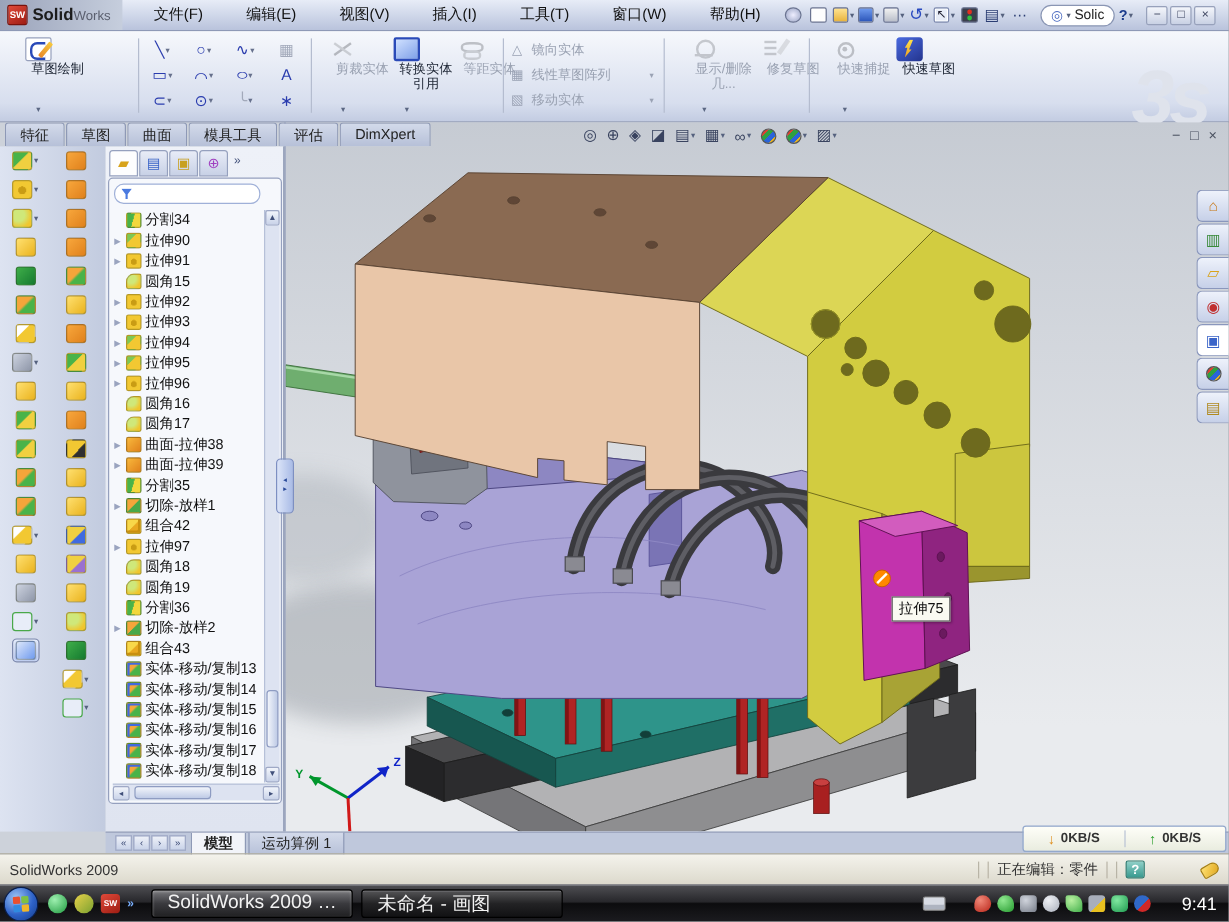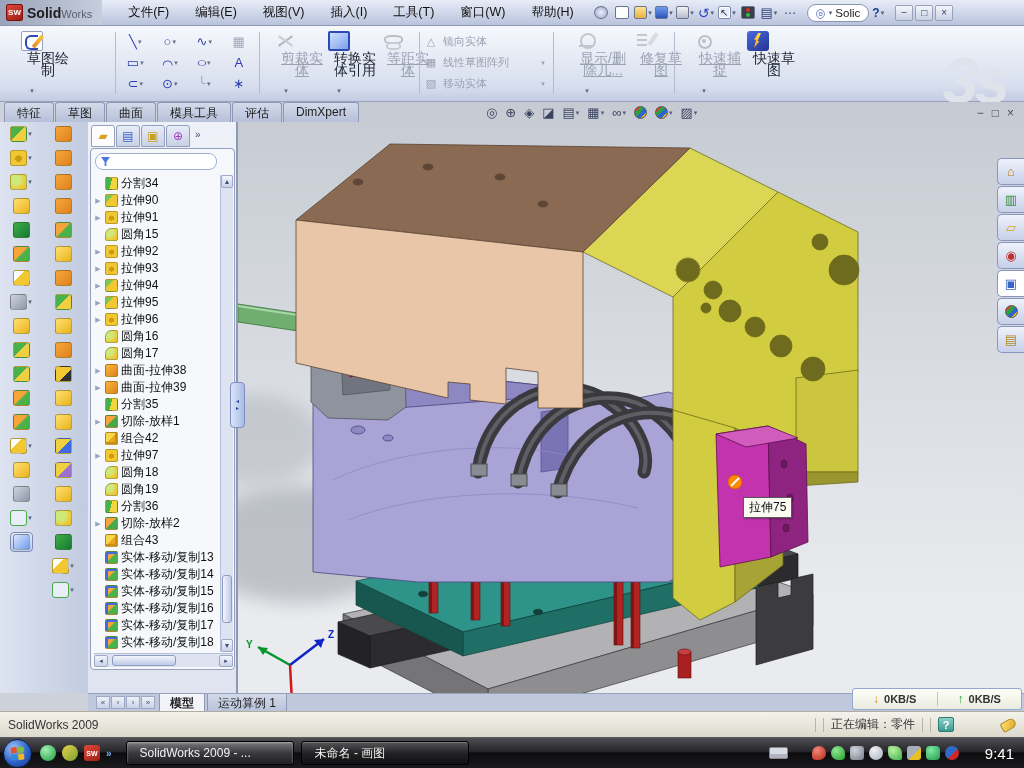--- a/index.html
+++ b/index.html
@@ -10,21 +10,21 @@
   
   .titlebar{position:absolute;left:0;top:0;width:1024px;height:26px;
     background:linear-gradient(#e7ecf7,#b9c3dc);border-bottom:1px solid #8e99b6;
     display:flex;align-items:center;}
   .logo{display:flex;align-items:center;gap:4px;padding:0 10px 0 6px;height:100%;
     background:linear-gradient(90deg,#9aa3ba,#c6cedd);}
   .swcube{width:17px;height:17px;background:linear-gradient(145deg,#e04a3a,#9e1c12);
     color:#fff;font-size:8px;font-weight:bold;display:flex;align-items:center;justify-content:center;
     border-radius:2px;border:1px solid #7a120c;}
   .logotxt b{color:#1c1c1c;font-size:14px;} .logotxt span{color:#5a5f6e;font-size:11px;}
-  .menubar{display:flex;gap:2px;margin-left:14px;justify-content:flex-end;}
+  .menubar{display:flex;gap:12px;margin-left:14px;justify-content:flex-end;}
   .menu-item{padding:3px 12px;font-size:12.5px;color:#111;cursor:default;}
   .tb-icons{display:flex;align-items:center;gap:3px;margin-left:6px;}
   .tbi{width:18px;height:18px;display:flex;align-items:center;justify-content:center;
     font-size:12px;color:#2a3c72;}
   .tbi.dd::after{content:"▾";font-size:7px;color:#55617e;margin-left:1px;}
   .chip{width:14px;height:13px;border-radius:2px;border:1px solid #6a7390;}
   .c-new{background:#fdfdfd;} .c-open{background:linear-gradient(#ffe392,#e8b33c);}
   .c-save{background:linear-gradient(#6f9bef,#2b55b9);} .c-print{background:linear-gradient(#f2f2f2,#b9bec9);}
   .c-sel{background:#e7ecf7;border:1px solid #7d89ad;box-shadow:inset 0 0 0 1px #fff;font-size:10px;color:#223;display:flex;align-items:center;justify-content:center;}
   .c-light{background:#3a3f4c;display:flex;flex-direction:column;align-items:center;justify-content:center;gap:1px;}
@@ -36,23 +36,23 @@
     background:linear-gradient(#f4f6fb,#c9d1e4);font-size:10px;color:#39415c;
     display:flex;align-items:center;justify-content:center;}
 
   
   .ribbon{position:absolute;left:0;top:26px;width:1024px;height:76px;
     background:linear-gradient(#f6f8fc,#d7deee 80%,#c3cce2);border-bottom:1px solid #98a2bc;}
   .rsep{position:absolute;top:6px;height:62px;width:1px;background:#b4bccf;}
   .rbtn{position:absolute;top:3px;height:68px;display:flex;flex-direction:column;align-items:center;
     padding-top:2px;border-radius:3px;}
   .bicon{width:22px;height:20px;margin-bottom:1px;position:relative;}
-  .blbl{font-size:14px;line-height:12px;color:#1c2433;text-align:center;width:100%;margin-left:32px;}
+  .blbl{font-size:11px;line-height:12px;color:#1c2433;text-align:center;width:100%;margin-left:32px;}
   .bdd{font-size:7px;color:#5b6783;margin-top:auto;padding-bottom:2px;}
-  .dis .blbl{color:#9aa2b2;text-decoration:underline;} .dis .bicon{opacity:.45;filter:grayscale(.7);}
+  .dis .blbl{color:#9aa2b2;} .dis .bicon{opacity:.45;filter:grayscale(.7);}
   .i-sketch{background:#fff;border:1px solid #96a0bc;border-radius:2px;}
   .i-sketch::before{content:"";position:absolute;left:3px;top:3px;width:11px;height:11px;
     border:2px solid #2a4ab8;border-right:none;border-radius:6px 0 0 6px;}
   .i-sketch::after{content:"";position:absolute;right:2px;top:2px;width:4px;height:15px;
     background:linear-gradient(#f7c93c,#e8892a);transform:rotate(40deg);border-radius:1px;}
   .i-smartdim{background:#fff;border:1px solid #96a0bc;border-radius:2px;}
   .i-smartdim::before{content:"";position:absolute;left:2px;right:2px;top:8px;height:2px;background:#2a4ab8;}
   .i-smartdim::after{content:"";position:absolute;left:7px;top:4px;width:8px;height:8px;
     background:#f2c832;transform:rotate(45deg);border:1px solid #a87f10;}
   .i-trim::before{content:"";position:absolute;left:2px;top:9px;width:17px;height:2px;background:#6a7388;transform:rotate(-35deg);}
@@ -216,21 +216,21 @@
   .ql-ic{width:16px;height:16px;border-radius:3px;}
   .ql-msg{background:radial-gradient(circle at 35% 30%,#9ef0b0,#1f9a3f);border-radius:50%;}
   .ql-x{background:linear-gradient(135deg,#e8d24a,#7aa030);border-radius:50%;}
   .ql-sw{background:linear-gradient(145deg,#e04a3a,#9e1c12);color:#fff;font-size:7px;font-weight:bold;
     display:flex;align-items:center;justify-content:center;}
   .ql-more{color:#7ab0ff;font-size:10px;font-weight:bold;}
   .tasks{display:flex;gap:7px;margin-left:14px;}
   .task{width:168px;height:24px;border-radius:3px;border:1px solid #000;display:flex;align-items:center;gap:6px;
     padding:0 7px;background:linear-gradient(#565658,#232325 50%,#111113);box-shadow:inset 0 1px 0 #77777a;}
   .task[data-active="true"]{background:linear-gradient(#7a7a7e,#3a3a3e 50%,#202022);box-shadow:inset 0 1px 2px #aaa;}
-  .task .tl{color:#f2f2f2;font-size:12px;white-space:nowrap;overflow:hidden;text-overflow:ellipsis;text-align:right;}
+  .task .tl{color:#f2f2f2;font-size:16px;white-space:nowrap;overflow:hidden;text-overflow:ellipsis;text-align:right;}
   .tray{margin-left:auto;display:flex;align-items:center;gap:5px;}
   .kbd{width:19px;height:12px;background:#d8dce4;border-radius:2px;border:1px solid #888;
     box-shadow:inset 0 -4px 0 #aeb4c0;}
   .tico{width:14px;height:14px;border-radius:3px;}
   [data-tc="red"]{background:radial-gradient(circle at 35% 30%,#f08878,#b82418);border-radius:50% 50% 50% 4px;}
   [data-tc="green"]{background:radial-gradient(circle at 35% 30%,#90e890,#259a2f);border-radius:50% 50% 4px 50%;}
   [data-tc="gray"]{background:radial-gradient(circle at 35% 30%,#d0d4dc,#767c88);}
   [data-tc="light"]{background:radial-gradient(circle at 35% 30%,#eef0f4,#a8aeba);border-radius:50%;}
   [data-tc="leaf"]{background:radial-gradient(circle at 35% 30%,#b8f0a0,#3fae49);border-radius:2px 50% 2px 50%;}
   [data-tc="warn"]{background:linear-gradient(135deg,#a8aeba 55%,#e8c020 55%);}

